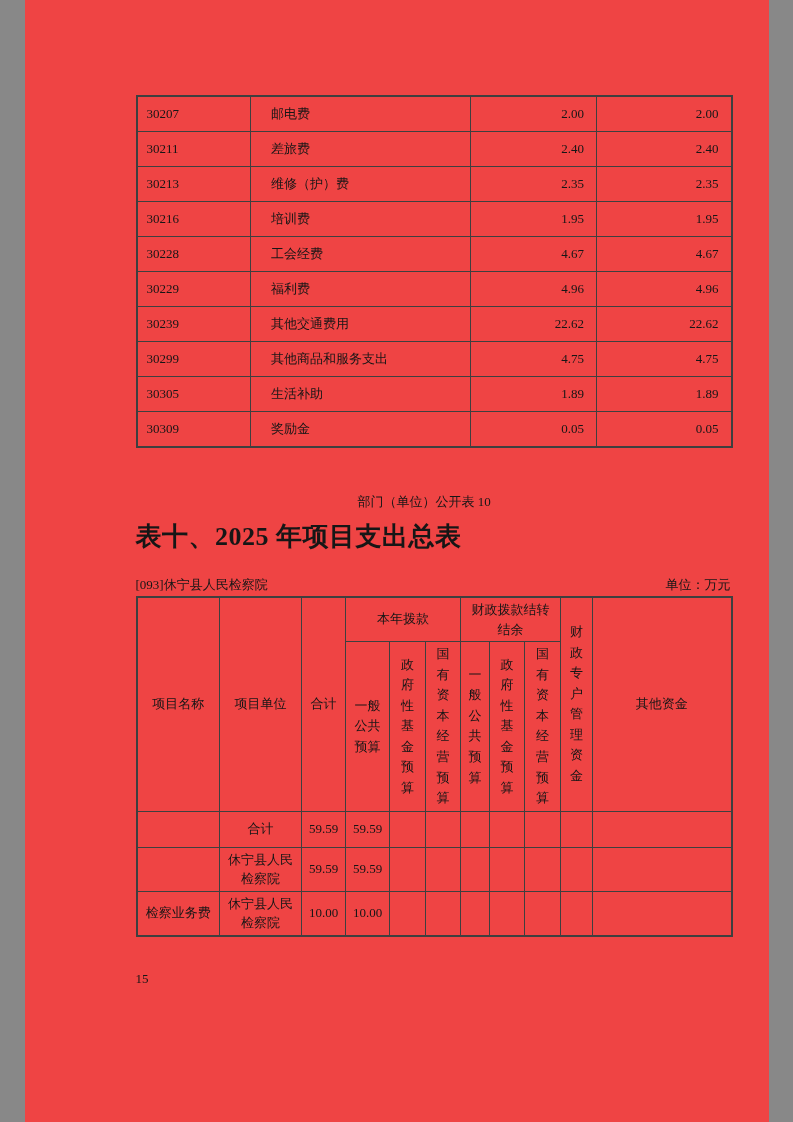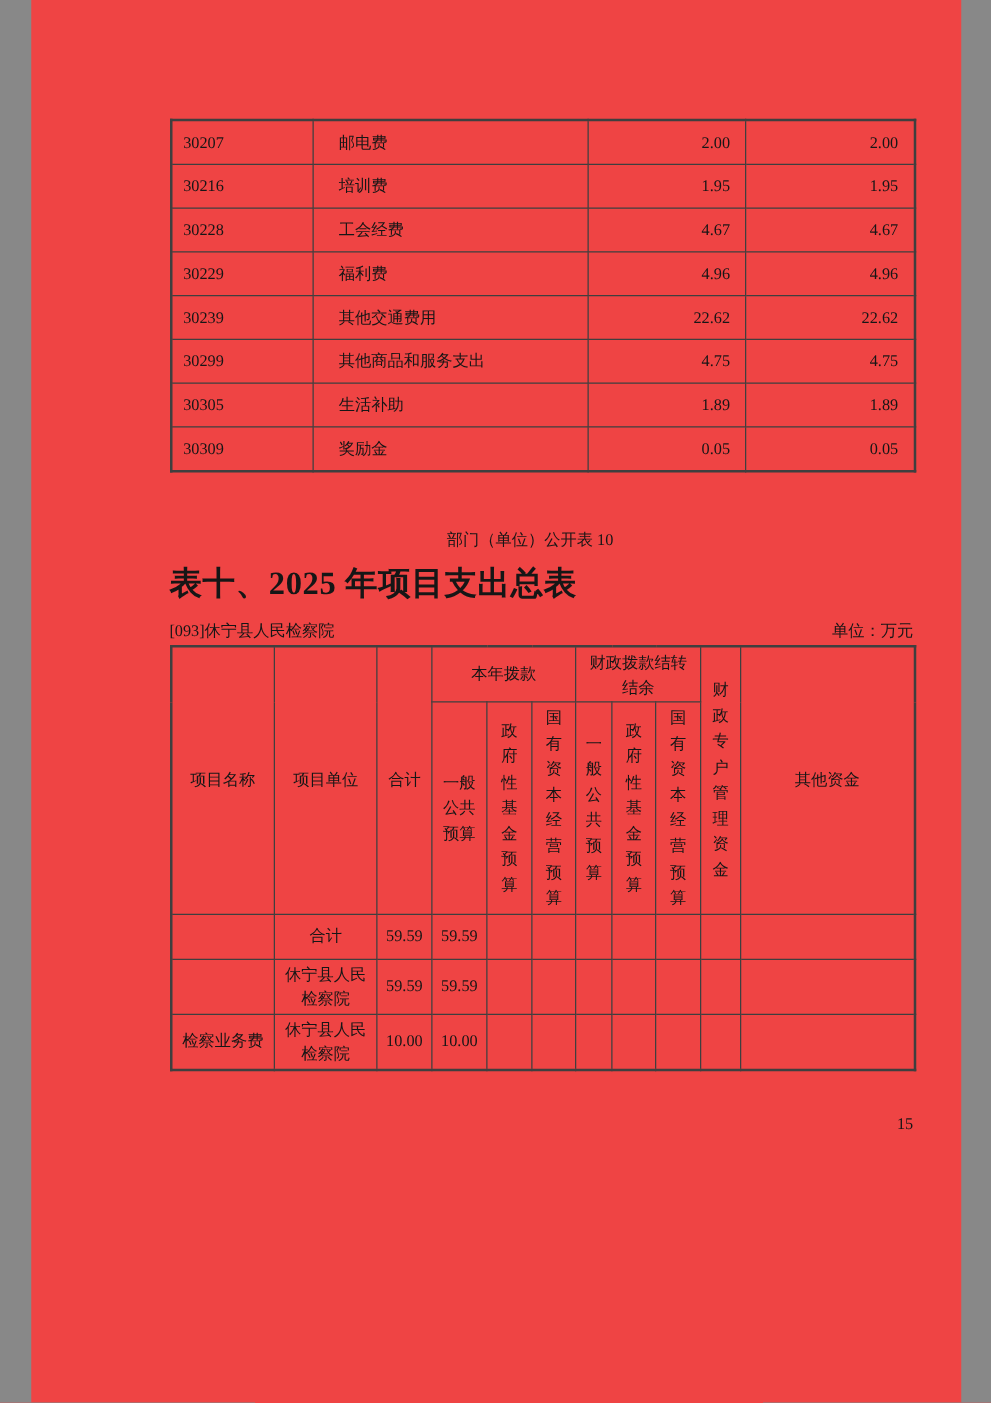--- a/index.html
+++ b/index.html
@@ -27,21 +27,21 @@
     white-space:nowrap;
   }
   .expense-table td.code { padding-left:9px; }
   .expense-table td.name { padding-left:20px; }
   .expense-table td.num  { text-align:right; padding-right:12px;padding-left:48px; }
 
   
   .note-line { margin-top:45px; text-align:center; font-size:13px; padding-right:18px; }
   .doc-title { margin:8px 0 0 0; text-align:left; font-size:26px; font-weight:bold; letter-spacing:0.5px; }
   .meta-row  { display:flex; justify-content:space-between; align-items:flex-end;
-               font-size:13px; margin-top:12px; margin-bottom:2px; }
+               font-size:13px; margin-top:22px; margin-bottom:2px; }
 
   
   .project-table { border:2px solid #3f3f3f; }
   .project-table td {
     border:1px solid #3f3f3f;
     font-size:13px;
     text-align:center;
     vertical-align:middle;
     padding:2px 4px;
     line-height:1.45;
@@ -53,41 +53,53 @@
   .project-table tr.data-row-b { height:43px; }
   
   .v  { display:inline-block; width:1.2em; line-height:1.58; word-break:break-all; text-align:center; }
   
   .v2w { display:inline-block; width:2.3em; line-height:1.55; word-break:break-all; text-align:center; }
   
   .wrap6 { display:inline-block; max-width:6.3em; line-height:1.5; word-break:break-all; }
   
   .unit-text { display:inline-block; max-width:5.4em; line-height:1.5; word-break:break-all; }
 
-  .page-num { text-align:right; font-size:13px; margin-top:34px; }
+  .page-num { text-align:left; font-size:13px; margin-top:34px; }
 </style>
 </head>
 <body>
 
 <div class="page">
   <div class="content">
 
     <table class="expense-table">
       <colgroup>
         <col style="width:114px">
           <col style="width:220px">
           <col style="width:126px">
           <col style="width:135px">
       </colgroup>
       <tbody>
         <tr>
           <td class="code">30207</td>
           <td class="name">邮电费</td>
           <td class="num">2.00</td>
           <td class="num">2.00</td>
+        </tr>
+        <tr>
+          <td class="code">30211</td>
+          <td class="name">差旅费</td>
+          <td class="num">2.40</td>
+          <td class="num">2.40</td>
+        </tr>
+        <tr>
+          <td class="code">30213</td>
+          <td class="name">维修（护）费</td>
+          <td class="num">2.35</td>
+          <td class="num">2.35</td>
         </tr>
         <tr>
           <td class="code">30216</td>
           <td class="name">培训费</td>
           <td class="num">1.95</td>
           <td class="num">1.95</td>
         </tr>
         <tr>
           <td class="code">30228</td>
           <td class="name">工会经费</td>

